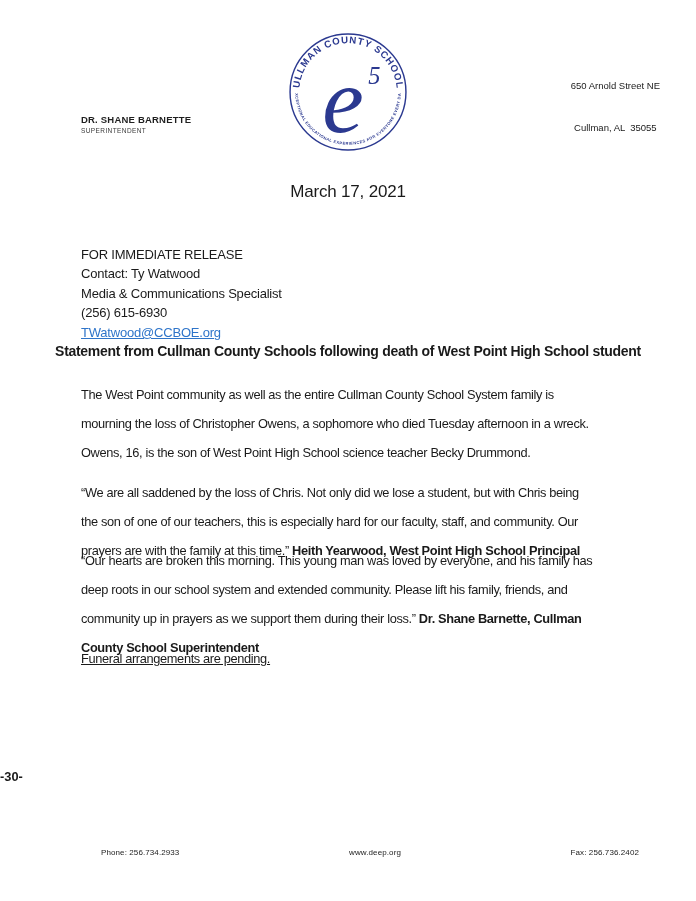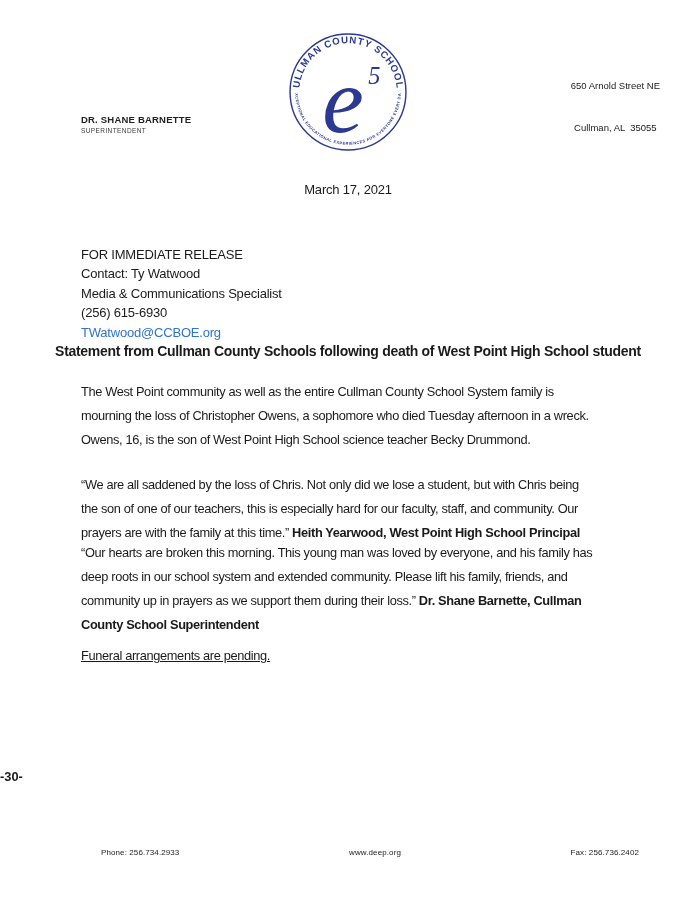--- a/index.html
+++ b/index.html
@@ -16,27 +16,27 @@
   .abs { position: absolute; }
 
   
   .hdr-left   { left: 81px; top: 70px; margin-top: 44px; }
   .hdr-name   { font-size: 9.5px; font-weight: bold; letter-spacing: 0.2px; color: #1f1f1f; }
   .hdr-role   { font-size: 6.5px; letter-spacing: 0.4px; margin-top: 2px; color: #3a3a3a; }
   .hdr-right  { right: 36px; top: 51px; text-align: center; font-size: 9.5px; line-height: 14px; white-space: pre-wrap; }
   .logo-wrap  { left: 287px; top: 31px; width: 122px; height: 122px; }
 
   
-  .date-line  { left: 0; right: 0; top: 182px; text-align: center; font-size: 13px; letter-spacing: -0.2px; }
+  .date-line  { left: 0; right: 0; top: 182px; text-align: center; font-size: 17px; letter-spacing: -0.2px; }
   .contact    { left: 81px; top: 225px; font-size: 13px; line-height: 19.6px; letter-spacing: -0.2px; white-space: pre-line; }
-  .email-link { cursor: pointer; }
+  .email-link { text-decoration: underline; cursor: pointer; }
 
   
   .headline   { left: 30px; right: 30px; top: 343px; text-align: center; font-weight: bold; font-size: 14px; letter-spacing: -0.3px; }
-  .para       { left: 81px; width: 600px; font-size: 12.8px; line-height: 24px; letter-spacing: -0.35px; white-space: pre-line; }
+  .para       { left: 81px; width: 600px; font-size: 12.8px; line-height: 29px; letter-spacing: -0.35px; white-space: pre-line; }
   .p1         { top: 380px; }
   .p2         { top: 449px; }
   .p3         { top: 517px; }
   .closing    { top: 644px; text-decoration: underline; }
   .attribution{ font-weight: bold; }
 
   .end-mark   { left: 0; right: 0; top: 769px; text-align: left; font-weight: bold; font-size: 12.8px; }
 
   
   .footer     { left: 81px; right: 57px; top: 848px; display: flex; justify-content: space-between; font-size: 8px; letter-spacing: 0.1px; color: #222; padding-left: 20px; }

